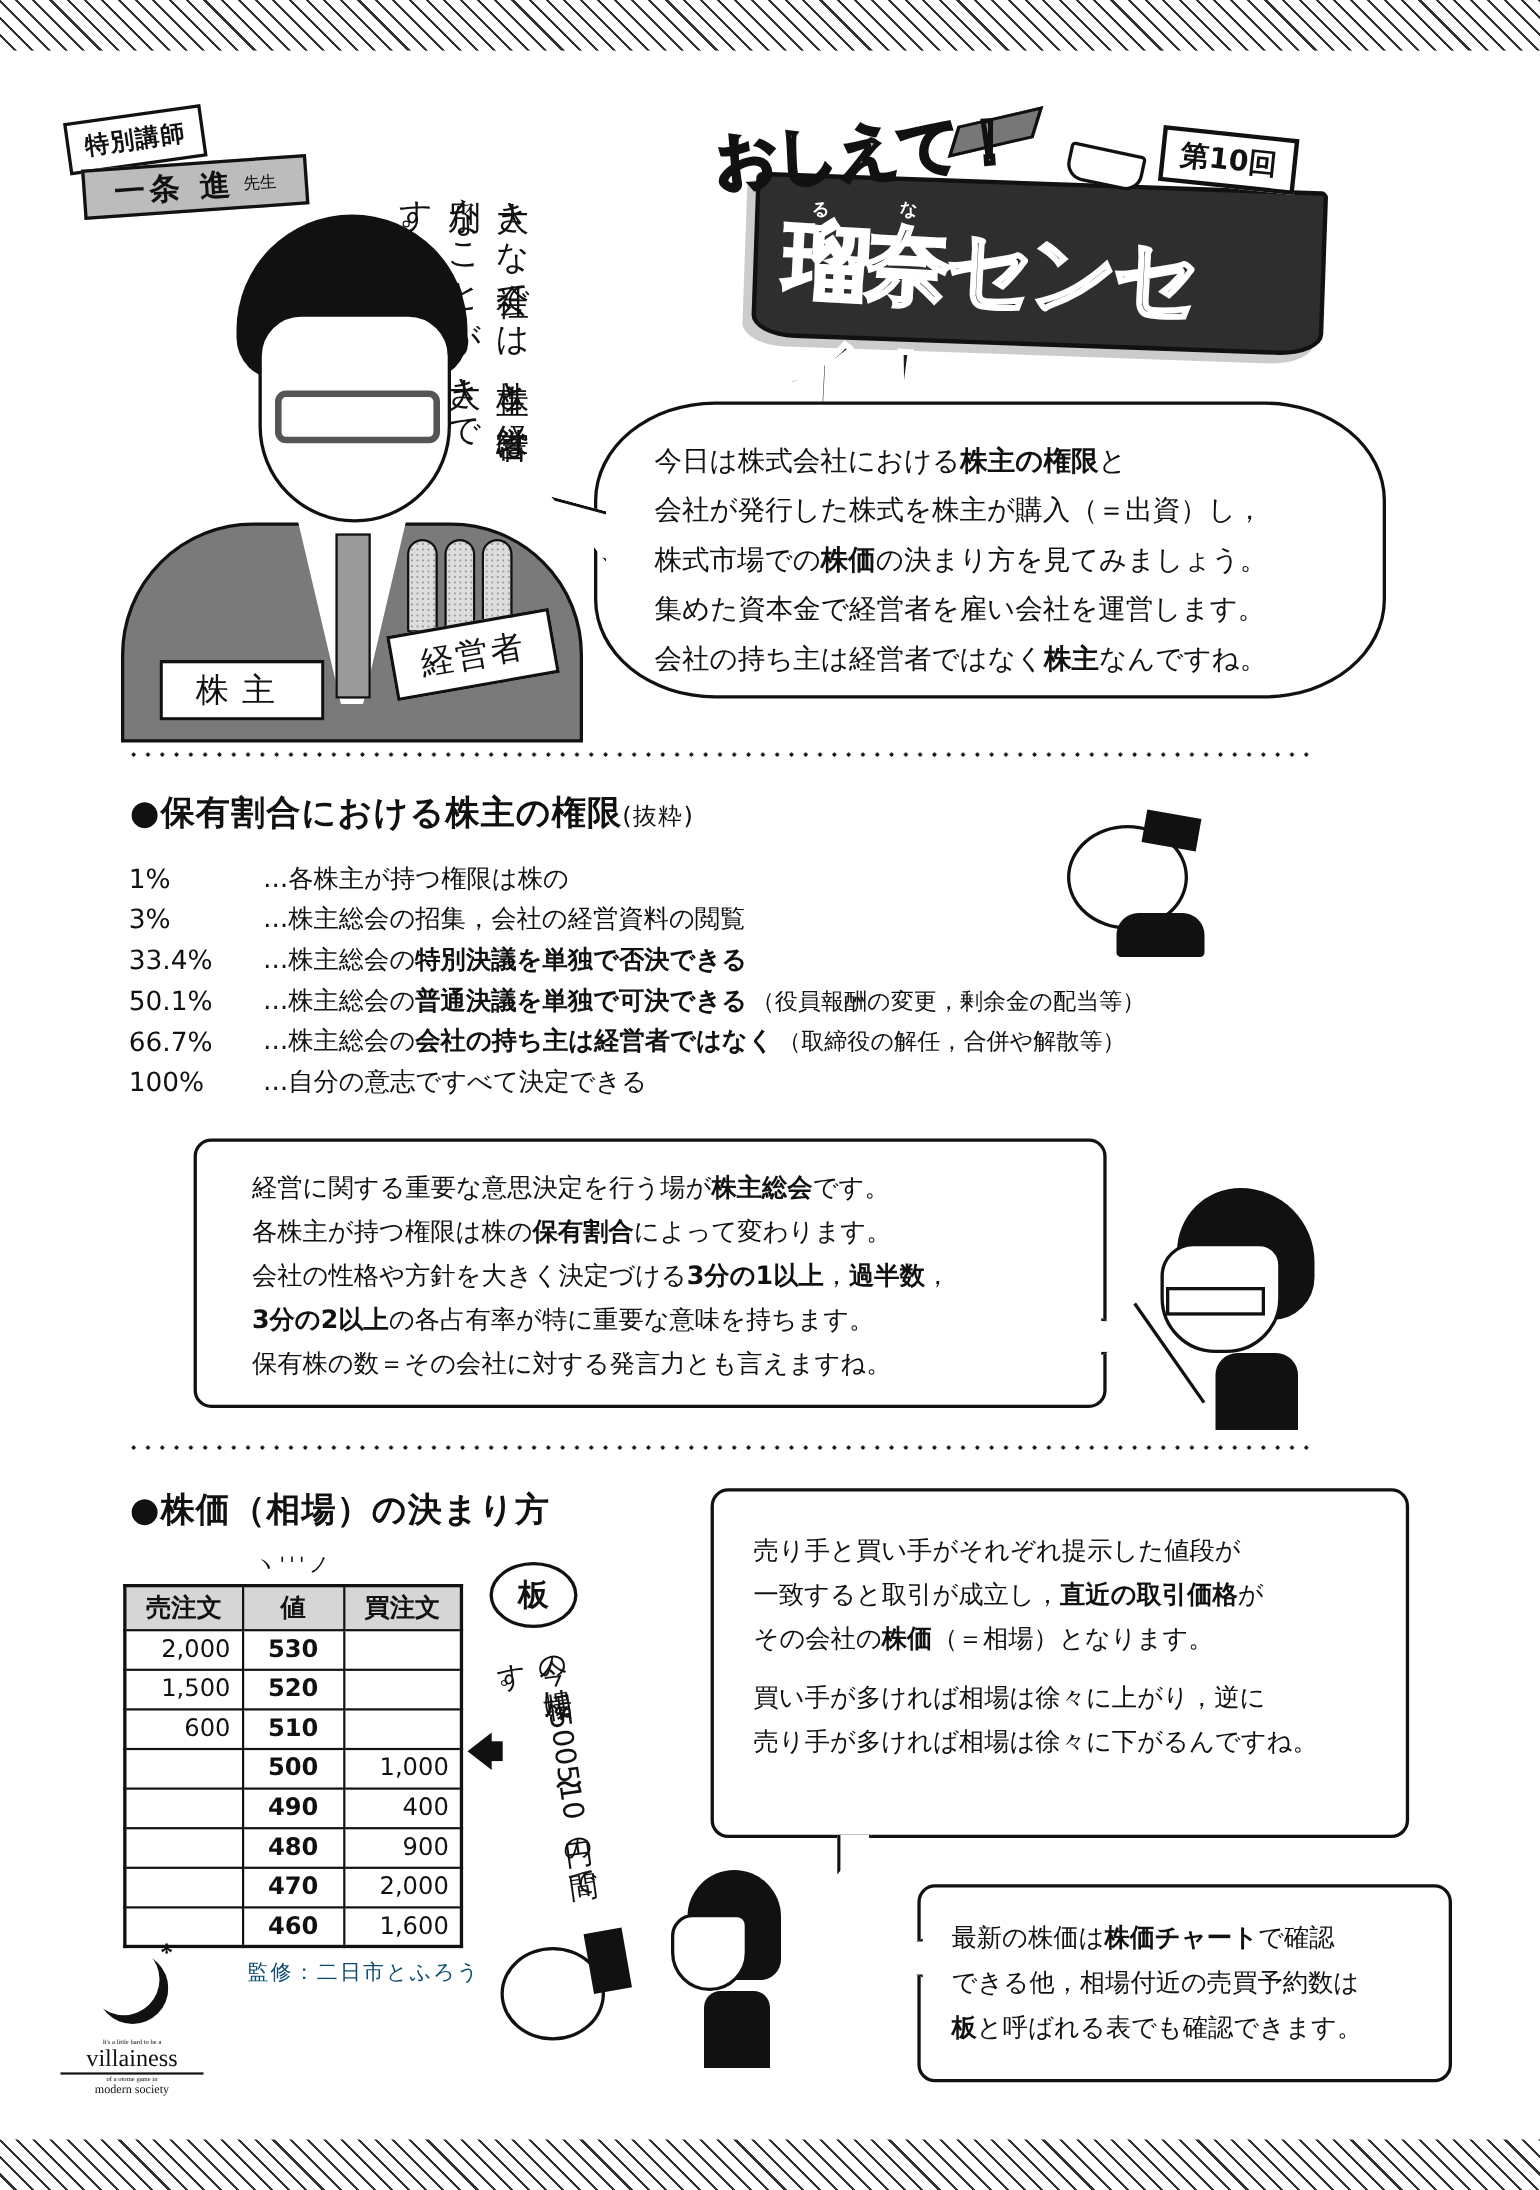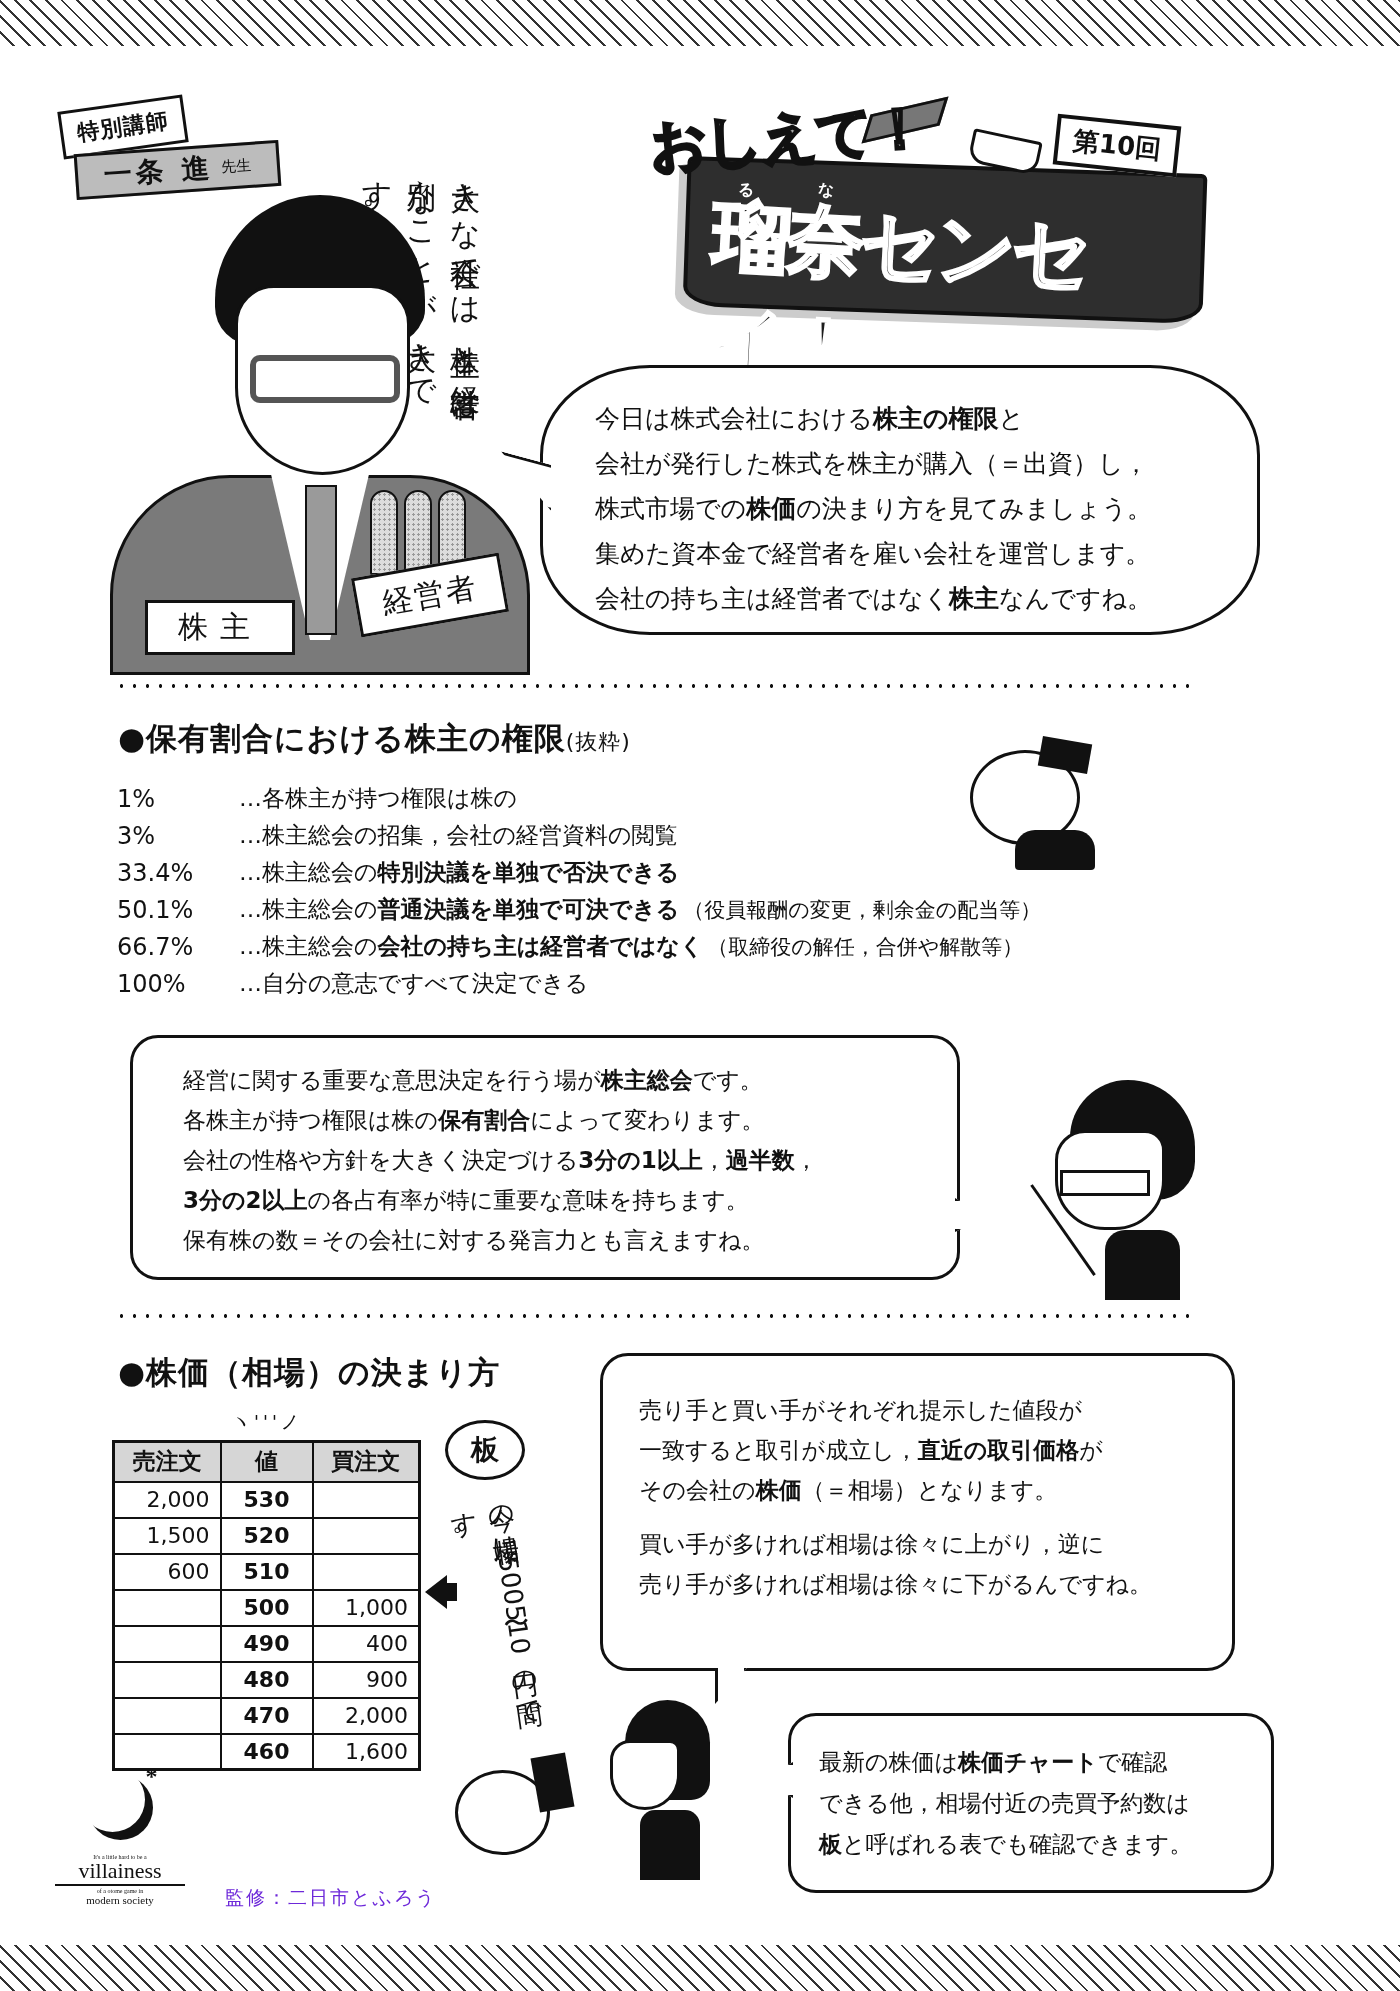--- a/index.html
+++ b/index.html
@@ -98,21 +98,21 @@
   .rights .pct { width: 122px; font-size: 24px; }
   .rights .row.em .pct { font-weight: normal; }
   .rights .desc b { font-weight: bold; }
   .rights .note { font-size: 21px; margin-left: 4px; }
   .chibi-girl1 { left: 950px; top: 735px; width: 160px; height: 130px; }
   .chibi-girl1 .head { position: absolute; left: 20px; top: 15px; width: 110px; height: 95px; border: 3px solid #111; border-radius: 50%; background: #fff; }
   .chibi-girl1 .hat { position: absolute; left: 90px; top: 5px; width: 50px; height: 30px; background: #111; transform: rotate(10deg); }
   .chibi-girl1 .body { position: absolute; left: 65px; top: 95px; width: 80px; height: 40px; background: #111; border-radius: 20px 20px 4px 4px; }
 
   .box {
-    position: absolute; border: 3px solid #111; border-radius: 28px; background: #fff;
+    position: absolute; border: 3px solid #111; border-radius: 16px; background: #fff; margin-left: 46px;
   }
   .box-general { left: 130px; top: 1035px; width: 830px; height: 245px; padding: 22px 0 0 50px; }
   .box-general .lines p { font-size: 23px; line-height: 40px; }
   .box-general::after {
     content: ""; position: absolute; right: -30px; top: 160px; width: 32px; height: 28px;
     background: #fff; border-top: 3px solid #111; border-bottom: 3px solid #111;
     clip-path: polygon(0 0,100% 55%,0 100%);
   }
 
   .chibi-teacher { position: absolute; left: 1010px; top: 1070px; width: 190px; height: 220px; }
@@ -164,21 +164,21 @@
     clip-path: polygon(100% 0,0 50%,100% 100%);
   }
 
   .chibi-pair { position: absolute; left: 445px; top: 1700px; width: 270px; height: 180px; }
   .chibi-pair .g-head { position: absolute; left: 10px; top: 70px; width: 95px; height: 85px; border: 3px solid #111; border-radius: 50%; background: #fff; }
   .chibi-pair .g-hat { position: absolute; left: 90px; top: 55px; width: 35px; height: 55px; background: #111; transform: rotate(-10deg); }
   .chibi-pair .t-hair { position: absolute; left: 180px; top: 0; width: 85px; height: 100px; background: #111; border-radius: 45px 45px 20px 10px; }
   .chibi-pair .t-face { position: absolute; left: 165px; top: 40px; width: 70px; height: 70px; background: #fff; border: 3px solid #111; border-radius: 20px 10px 35px 35px; }
   .chibi-pair .t-body { position: absolute; left: 195px; top: 110px; width: 60px; height: 70px; background: #111; border-radius: 15px 15px 0 0; }
 
-  .supervisor { position: absolute; left: 225px; top: 1885px; font-family: Liberation Mono, monospace; font-size: 19px; color: #6d28d9; letter-spacing: 2px; }
+  .supervisor { position: absolute; left: 225px; top: 1780px; font-family: Liberation Mono, monospace; font-size: 19px; color: #0c4a6e; letter-spacing: 2px; }
 
   .brand { position: absolute; left: 55px; top: 1775px; width: 130px; text-align: center; font-family: "Liberation Serif", "DejaVu Serif", serif; }
   .brand .moon { position: relative; margin: 0 auto; width: 65px; height: 65px; border-radius: 50%; box-shadow: inset -8px -8px 0 0 #111; }
   .brand .star { position: absolute; left: 58px; top: -12px; font-size: 24px; font-weight: bold; }
   .brand .tiny { font-size: 6px; margin-top: 14px; }
   .brand .big { font-size: 22px; line-height: 22px; }
   .brand .rule { height: 2px; background: #111; margin: 2px 0; }
   .brand .sub { font-size: 11px; }
 </style>
 </head>

